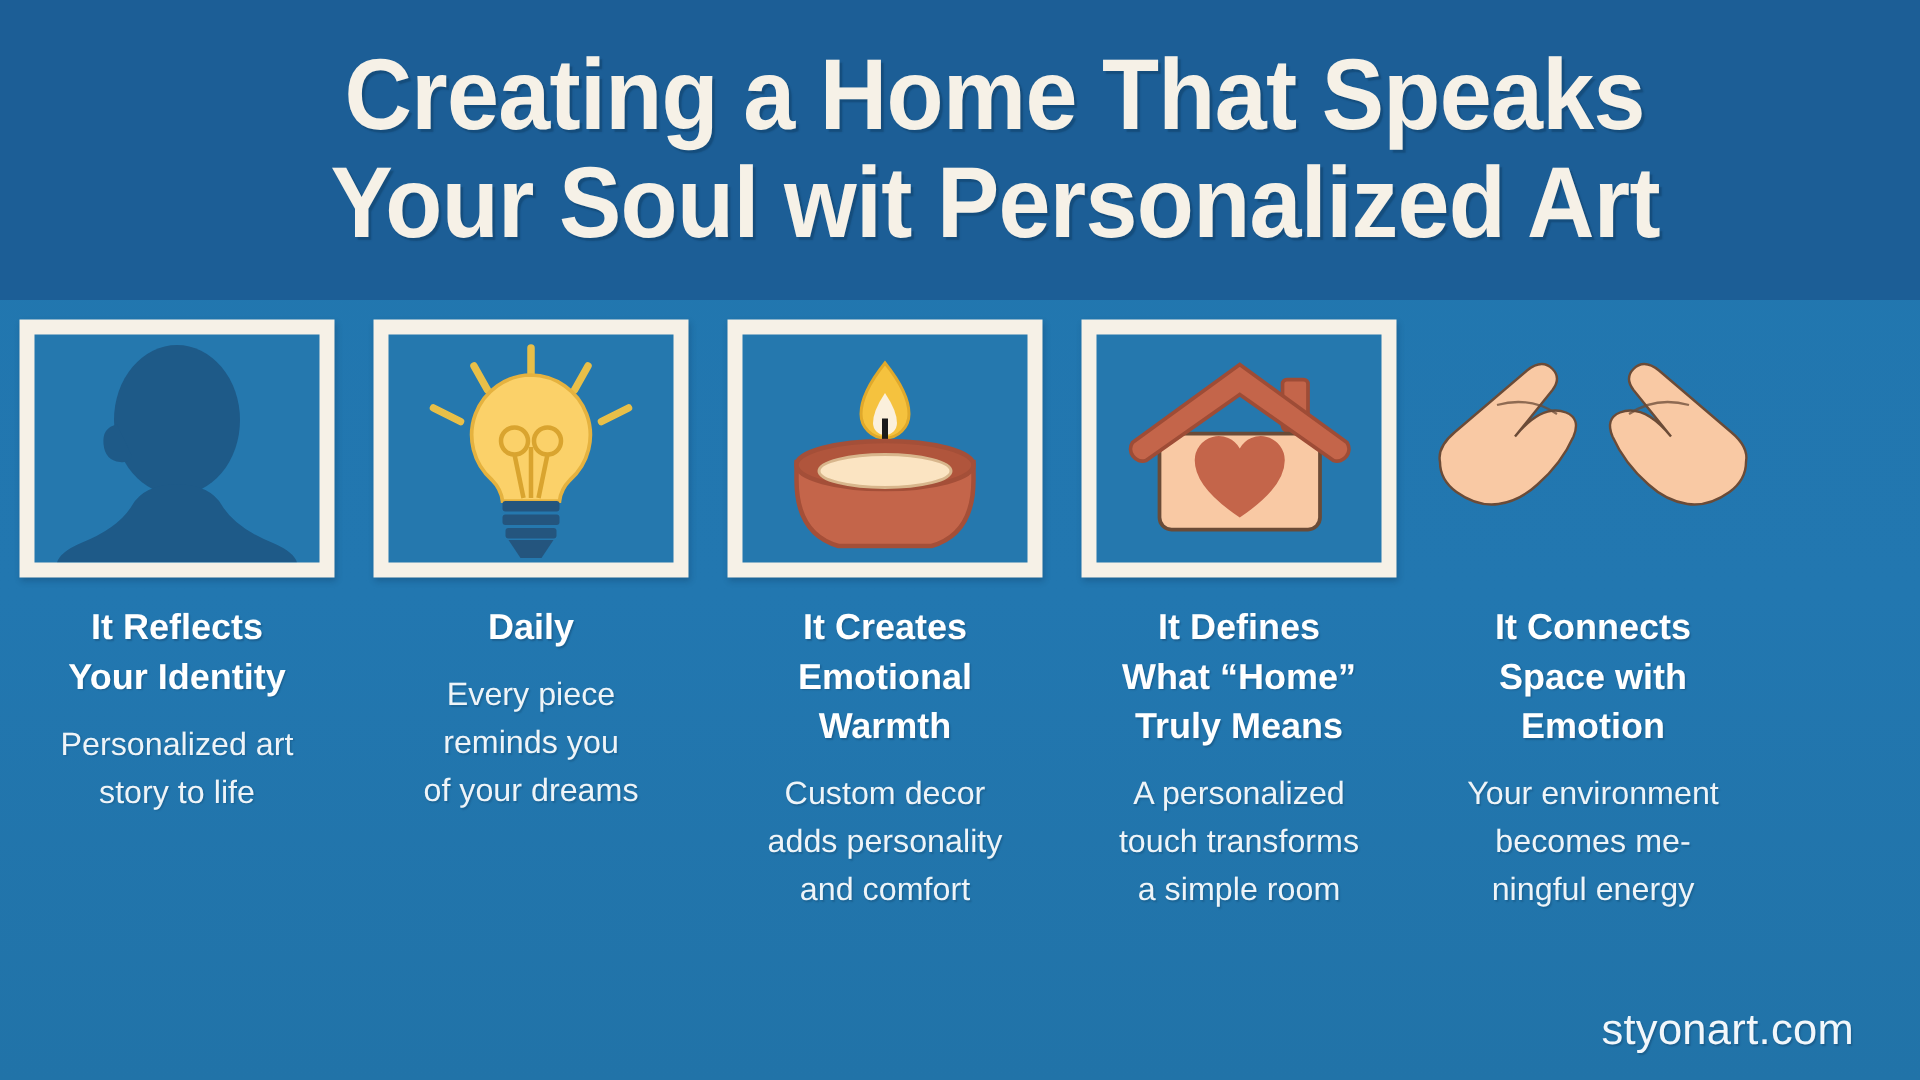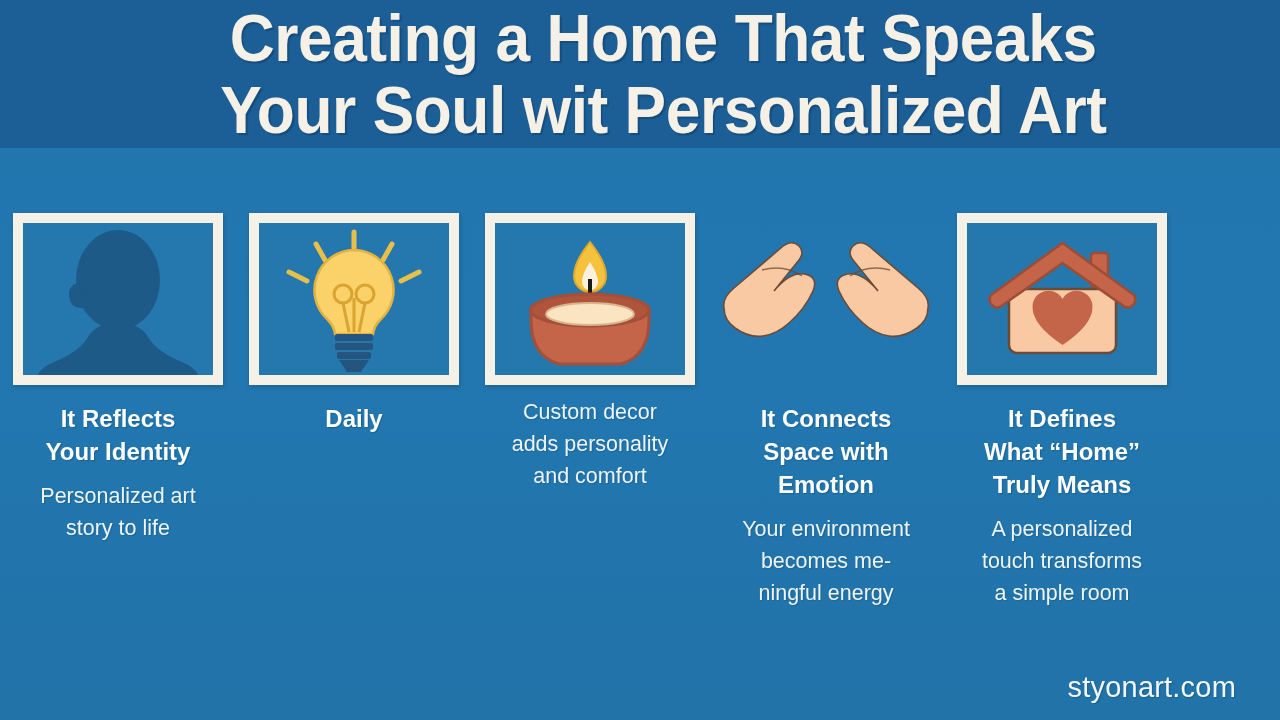--- a/index.html
+++ b/index.html
@@ -11,21 +11,21 @@
   }
   #poster {
     position:relative;
     width:1280px; height:720px;
     background:linear-gradient(180deg,#2176ae 0%,#2277b0 55%,#2173a8 100%);
     overflow:hidden;
   }
 
   
   #header {
-    position:absolute; left:0; top:0; width:1280px; height:148px;
+    position:absolute; left:0; top:0; width:1280px; height:200px;
     background:#1c5e96;
     display:flex; flex-direction:column;
     align-items:center; justify-content:center;padding-left:47px;
   }
   .title-line {
     color:#f6f1e7;
     font-family:"Liberation Sans Narrow","Liberation Sans","DejaVu Sans Condensed",sans-serif;
     font-weight:bold;
     font-size:67px;
     line-height:72px;
@@ -167,44 +167,83 @@
                 <rect x="68" y="128" width="34" height="7" rx="2"></rect>
                 <path d="M70 136 h30 l-8 12 h-14 z"></path>
               </g>
             </svg>
           </div>
         </div>
       </div>
       <div class="card-heading">
         <div>Daily</div>
       </div>
+      <div class="card-body">
+        <div>Every piece</div>
+        <div>reminds you</div>
+        <div>of your dreams</div>
+      </div>
     </div>
 
     <div class="card">
       <div class="card-art">
         <div class="frame">
           <div class="frame-inner" style="align-items:center;">
             <svg width="170" height="150" viewBox="0 0 170 150">
 
               <path d="M85 18 q16 20 16 34 a16 16 0 0 1 -32 0 q0 -14 16 -34 z" fill="#f5c23e" stroke="#e0a92b" stroke-width="2"></path>
               <path d="M85 38 q8 12 8 20 a8 8 0 0 1 -16 0 q0 -8 8 -20 z" fill="#fbf0dc"></path>
 
               <line x1="85" y1="55" x2="85" y2="92" stroke="#1a1a1a" stroke-width="4"></line>
 
               <path d="M26 84 h118 v12 q0 36 -28 44 h-62 q-28 -8 -28 -44 z" fill="#c4654a" stroke="#a44f38" stroke-width="3"></path>
               <ellipse cx="85" cy="86" rx="59" ry="16" fill="#b0553c" stroke="#a44f38" stroke-width="3"></ellipse>
               <ellipse cx="85" cy="90" rx="44" ry="11" fill="#fbe4c2" stroke="#d8b68c" stroke-width="2"></ellipse>
             </svg>
           </div>
         </div>
       </div>
+      <div class="card-heading">
+        <div>It Creates</div>
+        <div>Emotional</div>
+        <div>Warmth</div>
+      </div>
       <div class="card-body">
         <div>Custom decor</div>
         <div>adds personality</div>
         <div>and comfort</div>
+      </div>
+    </div>
+
+    <div class="card">
+      <div class="card-art">
+        <div class="frame">
+          <div class="frame-inner" style="align-items:center;">
+            <svg width="175" height="145" viewBox="0 0 175 145">
+
+              <rect x="116" y="26" width="17" height="34" rx="3" fill="#c4654a" stroke="#9e4c36" stroke-width="2.5"></rect>
+
+              <path d="M34 62 h107 v56 a8 8 0 0 1 -8 8 H42 a8 8 0 0 1 -8 -8 z" fill="#f9c9a4" stroke="#6b4b37" stroke-width="2.5"></path>
+
+              <path d="M87.5 16 L159 68 a8 8 0 0 1 -9 12 L87.5 36 L25 80 a8 8 0 0 1 -9 -12 z" fill="#c4654a" stroke="#9e4c36" stroke-width="2.5"></path>
+
+              <path d="M87.5 118 q-30 -20 -30 -38 a16 16 0 0 1 30 -8 a16 16 0 0 1 30 8 q0 18 -30 38 z" fill="#c4654a"></path>
+            </svg>
+          </div>
+        </div>
+      </div>
+      <div class="card-heading">
+        <div>It Defines</div>
+        <div>What “Home”</div>
+        <div>Truly Means</div>
+      </div>
+      <div class="card-body">
+        <div>A personalized</div>
+        <div>touch transforms</div>
+        <div>a simple room</div>
       </div>
     </div>
 
     <div class="card">
       <div class="card-art">
         <div class="noframe">
           <svg width="220" height="130" viewBox="0 0 220 130">
             <g fill="#f9c9a4" stroke="#6b4b37" stroke-width="1.6">
 
               <path d="M8 74 q-2 -10 10 -20 L66 13 q10 -8 17 -1 q6 6 0 14 L58 57 q18 -22 34 -16 q10 4 5 16
@@ -225,48 +264,19 @@
         <div>Space with</div>
         <div>Emotion</div>
       </div>
       <div class="card-body">
         <div>Your environment</div>
         <div>becomes me-</div>
         <div>ningful energy</div>
       </div>
     </div>
 
-    <div class="card">
-      <div class="card-art">
-        <div class="frame">
-          <div class="frame-inner" style="align-items:center;">
-            <svg width="175" height="145" viewBox="0 0 175 145">
-
-              <rect x="116" y="26" width="17" height="34" rx="3" fill="#c4654a" stroke="#9e4c36" stroke-width="2.5"></rect>
-
-              <path d="M34 62 h107 v56 a8 8 0 0 1 -8 8 H42 a8 8 0 0 1 -8 -8 z" fill="#f9c9a4" stroke="#6b4b37" stroke-width="2.5"></path>
-
-              <path d="M87.5 16 L159 68 a8 8 0 0 1 -9 12 L87.5 36 L25 80 a8 8 0 0 1 -9 -12 z" fill="#c4654a" stroke="#9e4c36" stroke-width="2.5"></path>
-
-              <path d="M87.5 118 q-30 -20 -30 -38 a16 16 0 0 1 30 -8 a16 16 0 0 1 30 8 q0 18 -30 38 z" fill="#c4654a"></path>
-            </svg>
-          </div>
-        </div>
-      </div>
-      <div class="card-heading">
-        <div>It Defines</div>
-        <div>What “Home”</div>
-        <div>Truly Means</div>
-      </div>
-      <div class="card-body">
-        <div>A personalized</div>
-        <div>touch transforms</div>
-        <div>a simple room</div>
-      </div>
-    </div>
-
   </div>
 
   <div id="footer">
     <span class="site">styonart.com</span>
   </div>
 
 </div>
 
 </body></html>

